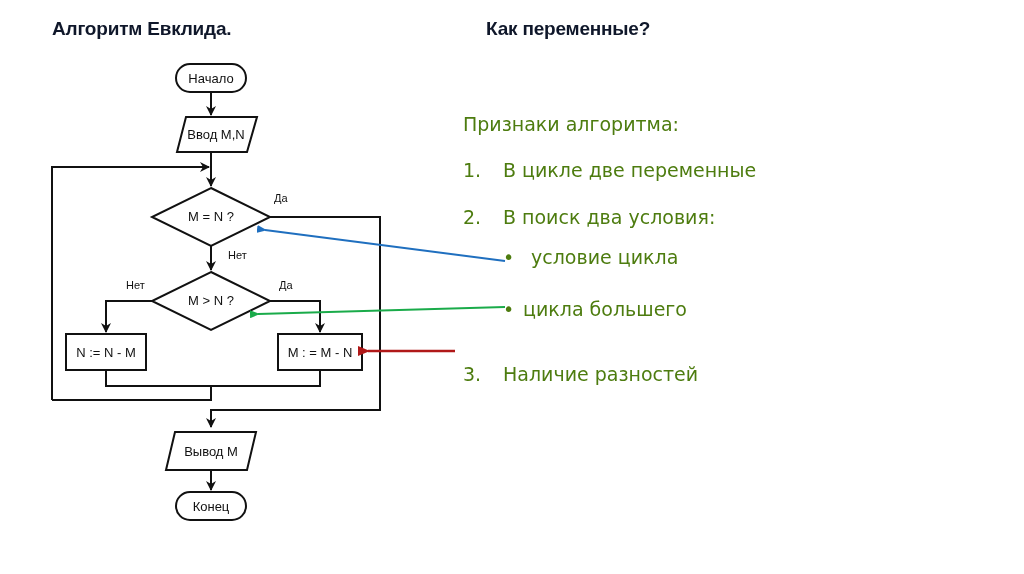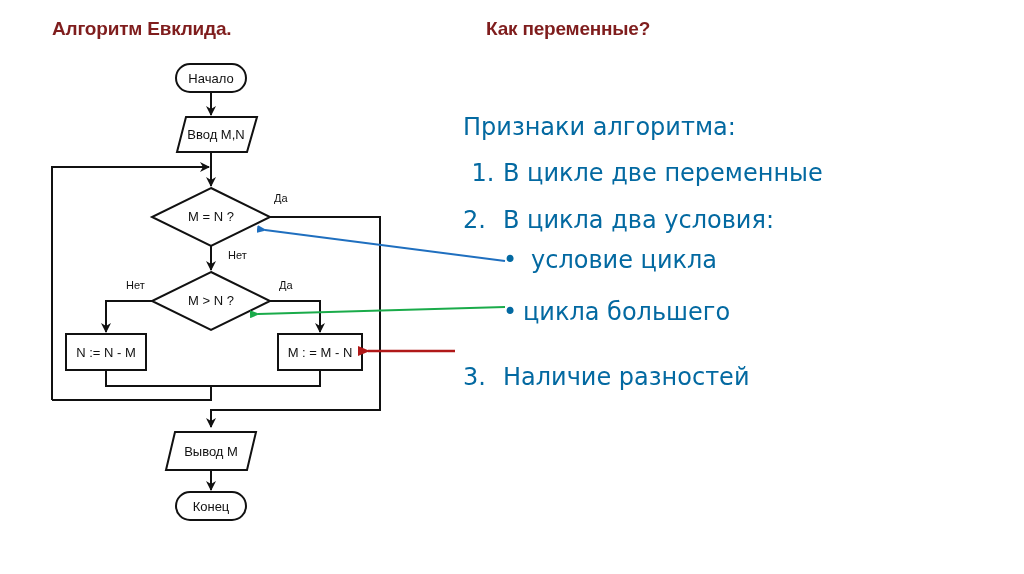--- a/index.html
+++ b/index.html
@@ -1,23 +1,23 @@
 <!DOCTYPE html>
 <html><head>
 <meta charset="utf-8">
 <style>
   html, body { margin: 0; padding: 0; background: #ffffff; }
   body { width: 1024px; height: 574px; position: relative; overflow: hidden; font-family: "Liberation Sans", sans-serif; }
-  .title { position: absolute; top: 18px; font-family: "Liberation Sans", sans-serif; font-weight: bold; font-size: 19px; color: #7f1d1d; letter-spacing: -0.2px; }
+  .title { position: absolute; top: 18px; font-family: "Liberation Sans", sans-serif; font-weight: bold; font-size: 19px; color: #0f172a; letter-spacing: -0.2px; }
   #title-left { left: 52px; }
   #title-right { left: 486px; }
   svg { position: absolute; left: 0; top: 0; }
   .fc-text { font-family: "Liberation Sans", sans-serif; font-size: 13px; fill: #111; }
   .fc-label { font-family: "Liberation Sans", sans-serif; font-size: 11px; fill: #111; }
-  .right-text { position: absolute; font-family: "DejaVu Sans", sans-serif; font-size: 24px; color: #0369a1; white-space: nowrap; }
+  .right-text { position: absolute; font-family: "DejaVu Sans", sans-serif; font-size: 19px; color: #4d7c0f; white-space: nowrap; }
   .num { display: inline-block; width: 40px; }
 </style>
 </head>
 <body>
 
 <div class="title" id="title-left">Алгоритм Евклида.</div>
 <div class="title" id="title-right">Как переменные?</div>
 
 <svg width="1024" height="574" viewBox="0 0 1024 574">
   <defs>
@@ -82,25 +82,25 @@
   <text class="fc-text" x="211" y="456" text-anchor="middle">Вывод M</text>
   <text class="fc-text" x="211" y="511" text-anchor="middle">Конец</text>
 
   <line x1="505" y1="261" x2="265" y2="230" stroke="#1f6fbf" stroke-width="2" marker-end="url(#ah-blue)"></line>
   <line x1="505" y1="307" x2="258" y2="314" stroke="#1aab4a" stroke-width="2" marker-end="url(#ah-green)"></line>
   <line x1="455" y1="351" x2="368" y2="351" stroke="#b01818" stroke-width="2.5" marker-end="url(#ah-red)"></line>
 </svg>
 
 <div class="right-text" style="left:463px; top:113px;">Признаки алгоритма:</div>
 
-<div class="right-text" style="left:463px; top:159px;text-align:center;">
+<div class="right-text" style="left:463px; top:159px;">
   <span class="num">1.</span><span>В цикле две переменные</span>
 </div>
 <div class="right-text" style="left:463px; top:206px;">
-  <span class="num">2.</span><span>В цикла два условия:</span>
+  <span class="num">2.</span><span>В поиск два условия:</span>
 </div>
 <div class="right-text" style="left:503px; top:246px;">
   <span style="display:inline-block;width:28px;">•</span><span>условие цикла</span>
 </div>
 <div class="right-text" style="left:503px; top:298px;">
   <span style="display:inline-block;width:20px;">•</span><span>цикла большего</span>
 </div>
 <div class="right-text" style="left:463px; top:343px;margin-top:20px;">
   <span class="num">3.</span><span>Наличие разностей</span>
 </div>

